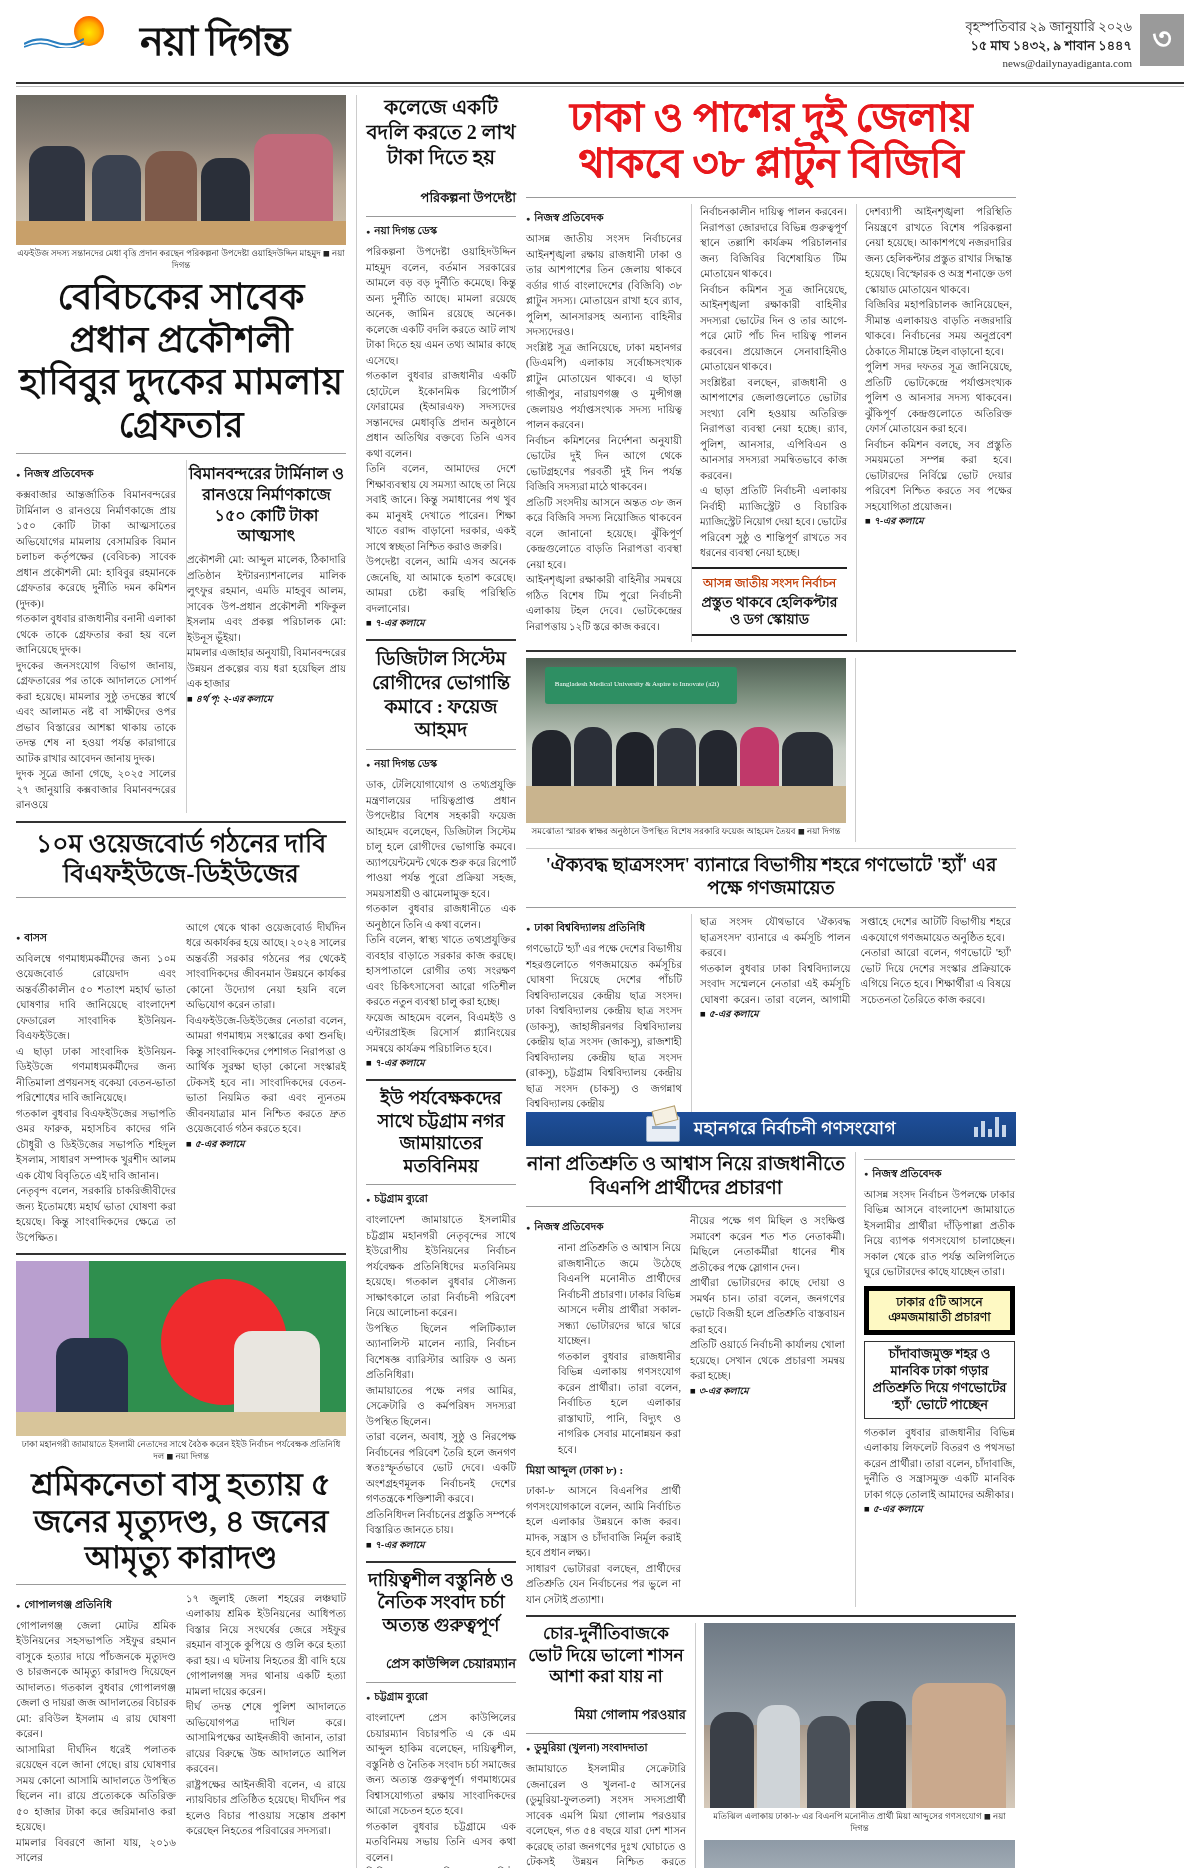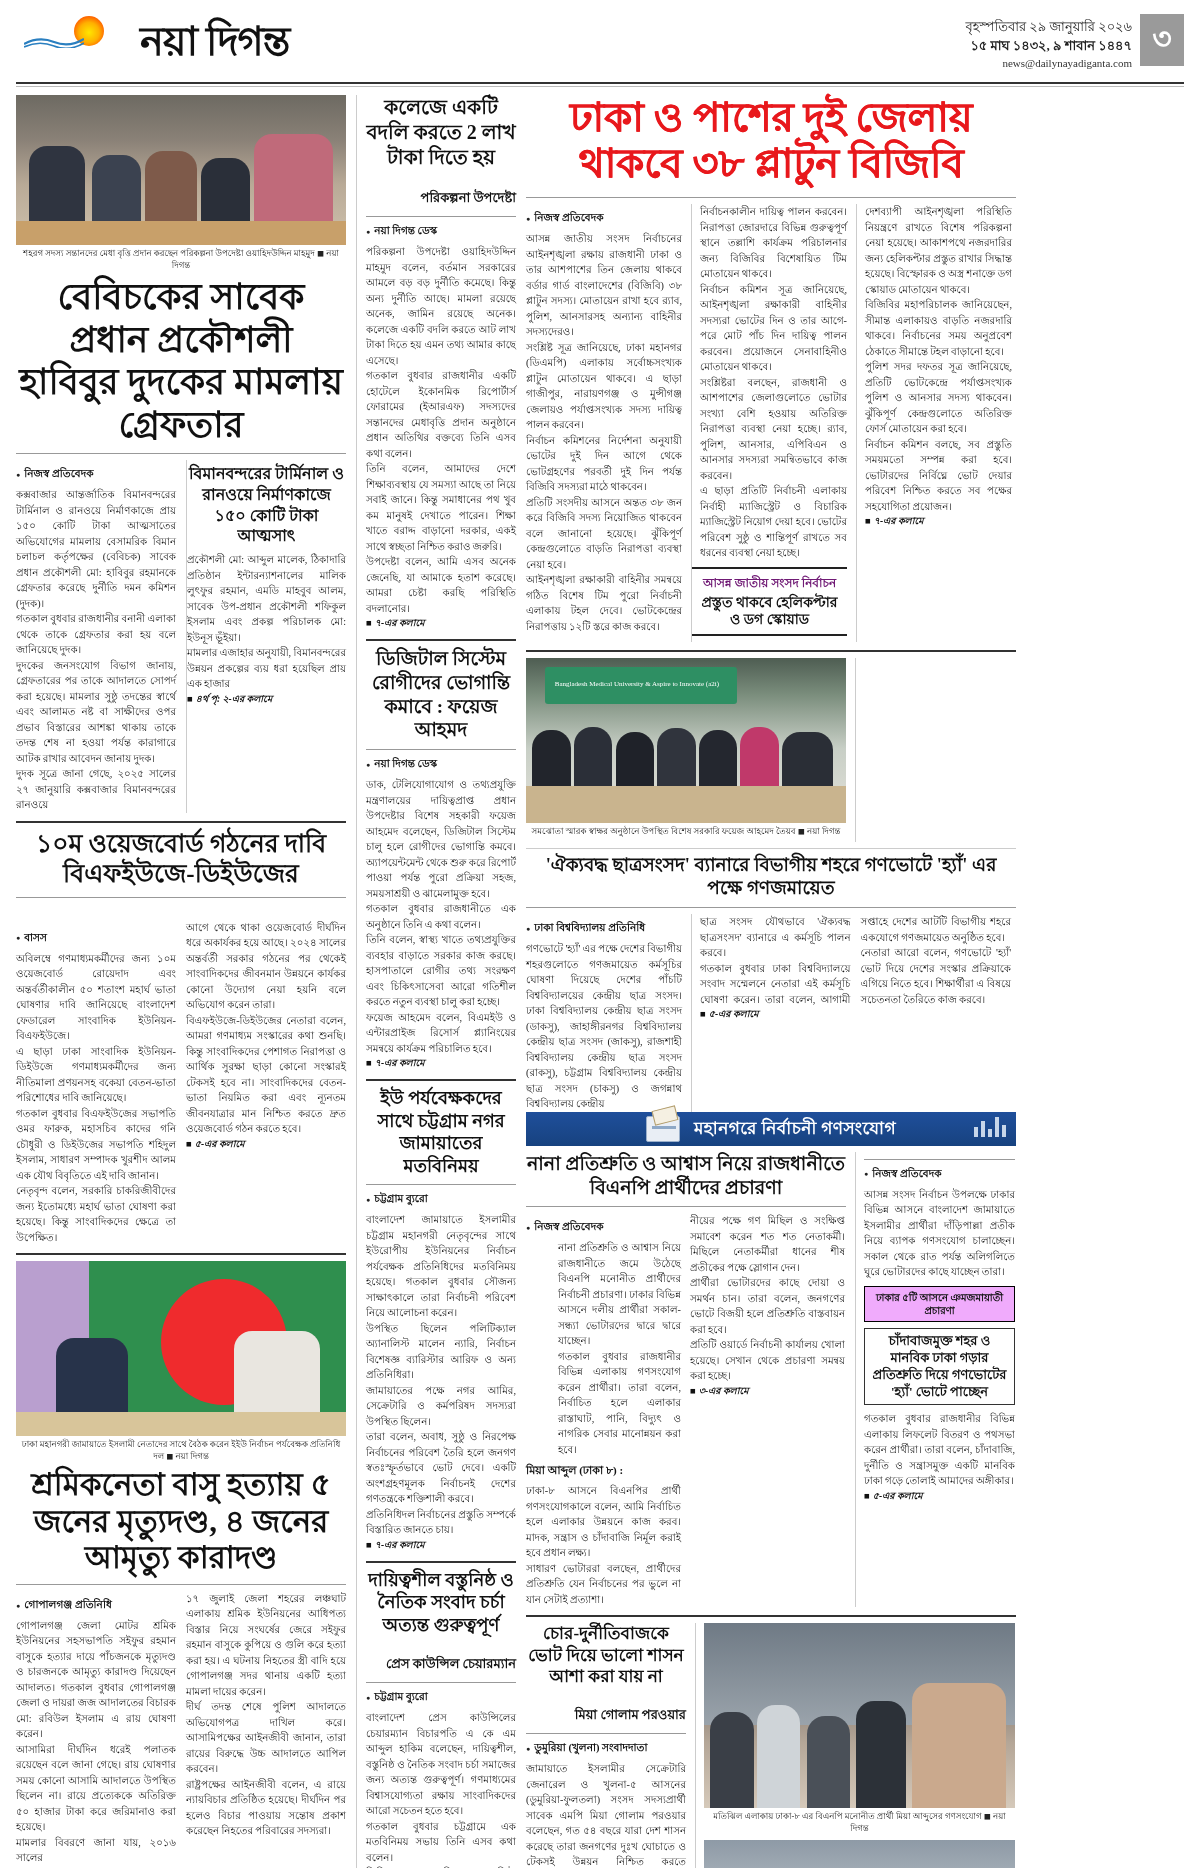--- a/index.html
+++ b/index.html
@@ -114,26 +114,26 @@
     content:""; position:absolute; left:5px; top:9px; width:24px; height:3px; background:#8ea8c6;
   }
   .bb-lines { position:absolute; right:10px; top:5px; display:flex; gap:3px; align-items:flex-end; }
   .bb-lines i { display:block; width:4px; background:#c7d6ea; }
 
   
   .boxed {
     border-top:2px solid #222; border-bottom:2px solid #222;
     padding:5px 4px; margin:6px 0; text-align:center;
   }
-  .boxed .b1 { font-size:12px; font-weight:bold; color:#701a75; }
+  .boxed .b1 { font-size:12px; font-weight:bold; color:#c2410c; }
   .boxed .b2 { font-size:14px; font-weight:bold; line-height:1.25; }
 
   .greybox {
-    background:#f0abfc; border:1px solid #000000; padding:4px 5px; margin:6px 0;
-    text-align:center; font-size:10px; font-weight:bold; line-height:1.3;
+    background:#fef9c3; border:5px solid #000000; padding:4px 5px; margin:6px 0;
+    text-align:center; font-size:12px; font-weight:bold; line-height:1.3;
   }
   .outbox {
     border:1px solid #333; padding:4px 5px; margin:6px 0; text-align:center;
     font-size:13px; font-weight:bold; line-height:1.3;
   }
 
   .sub-hd { font-size:11px; font-weight:bold; margin:5px 0 2px 0; }
 </style>
 </head>
 <body>
@@ -170,21 +170,21 @@
       <div class="photo ph1">
         <div class="pbar-top">
           <div class="ppl" style="left:4%;width:17%;height:66%;background:#2f3440;"></div>
           <div class="ppl" style="left:23%;width:15%;height:60%;background:#3b4250;"></div>
           <div class="ppl" style="left:39%;width:16%;height:63%;background:#7e5a4a;"></div>
           <div class="ppl" style="left:56%;width:15%;height:58%;background:#2a2f39;"></div>
           <div class="ppl" style="left:72%;width:24%;height:74%;background:#c06a7a;"></div>
           <div style="position:absolute;left:0;bottom:0;width:100%;height:16%;background:#c8a06a;"></div>
         </div>
       </div>
-      <div class="caption">শহরগ সদস্য সন্তানদের মেধা বৃত্তি প্রদান করছেন পরিকল্পনা উপদেষ্টা ওয়াহিদউদ্দিন মাহমুদ ◼ নয়া দিগন্ত</div>
+      <div class="caption">এফইউজ সদস্য সন্তানদের মেধা বৃত্তি প্রদান করছেন পরিকল্পনা উপদেষ্টা ওয়াহিদউদ্দিন মাহমুদ ◼ নয়া দিগন্ত</div>
 
       <div class="hl-xl">বেবিচকের সাবেক প্রধান প্রকৌশলী হাবিবুর দুদকের মামলায় গ্রেফতার</div>
       <div class="hr-d"></div>
 
       <div style="display:flex;gap:10px;">
         <div style="width:160px;">
           <div class="byline">নিজস্ব প্রতিবেদক</div>
           <div class="body-txt" style="white-space:pre-line;">কক্সবাজার আন্তর্জাতিক বিমানবন্দরের টার্মিনাল ও রানওয়ে নির্মাণকাজে প্রায় ১৫০ কোটি টাকা আত্মসাতের অভিযোগের মামলায় বেসামরিক বিমান চলাচল কর্তৃপক্ষের (বেবিচক) সাবেক প্রধান প্রকৌশলী মো: হাবিবুর রহমানকে গ্রেফতার করেছে দুর্নীতি দমন কমিশন (দুদক)।
 গতকাল বুধবার রাজধানীর বনানী এলাকা থেকে তাকে গ্রেফতার করা হয় বলে জানিয়েছে দুদক।
 দুদকের জনসংযোগ বিভাগ জানায়, গ্রেফতারের পর তাকে আদালতে সোপর্দ করা হয়েছে। মামলার সুষ্ঠু তদন্তের স্বার্থে এবং আলামত নষ্ট বা সাক্ষীদের ওপর প্রভাব বিস্তারের আশঙ্কা থাকায় তাকে তদন্ত শেষ না হওয়া পর্যন্ত কারাগারে আটক রাখার আবেদন জানায় দুদক।

